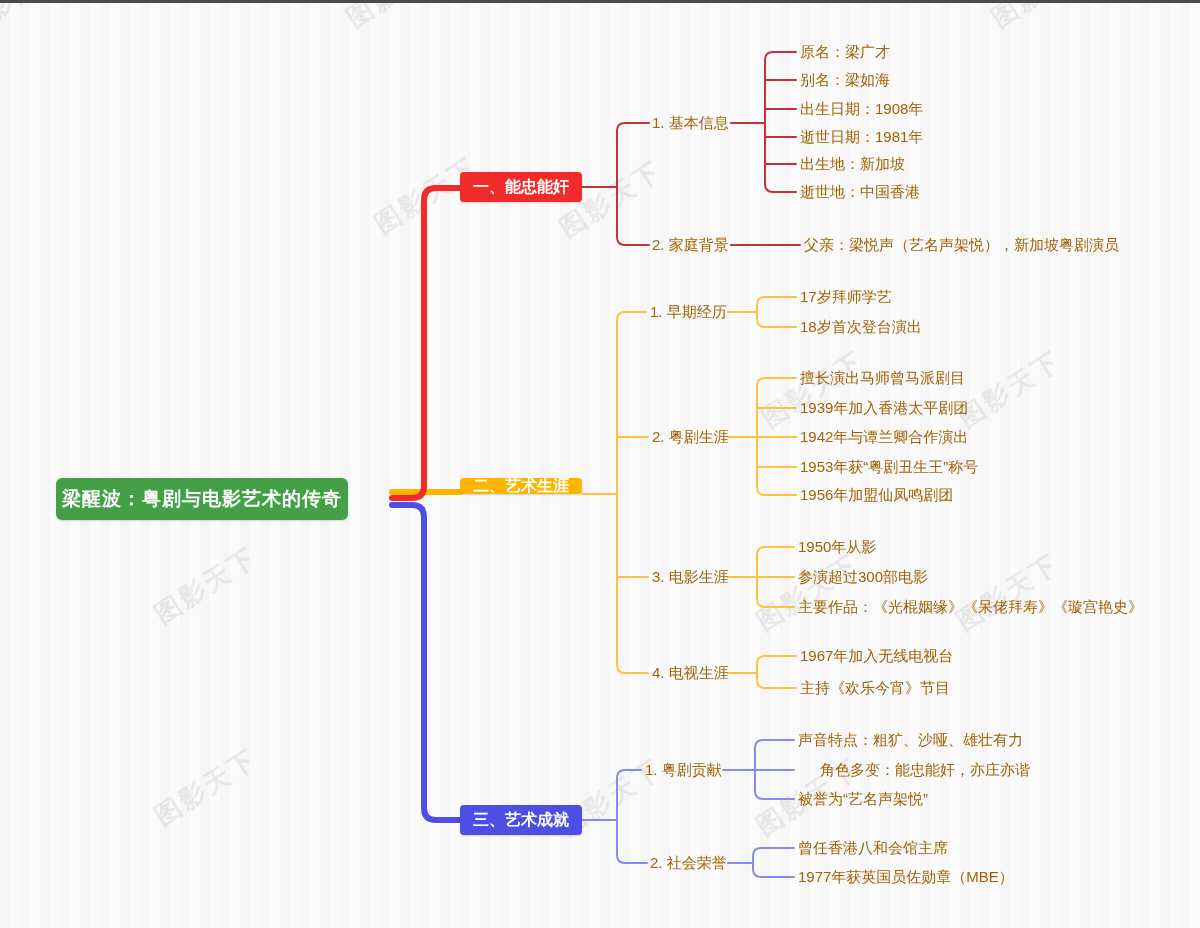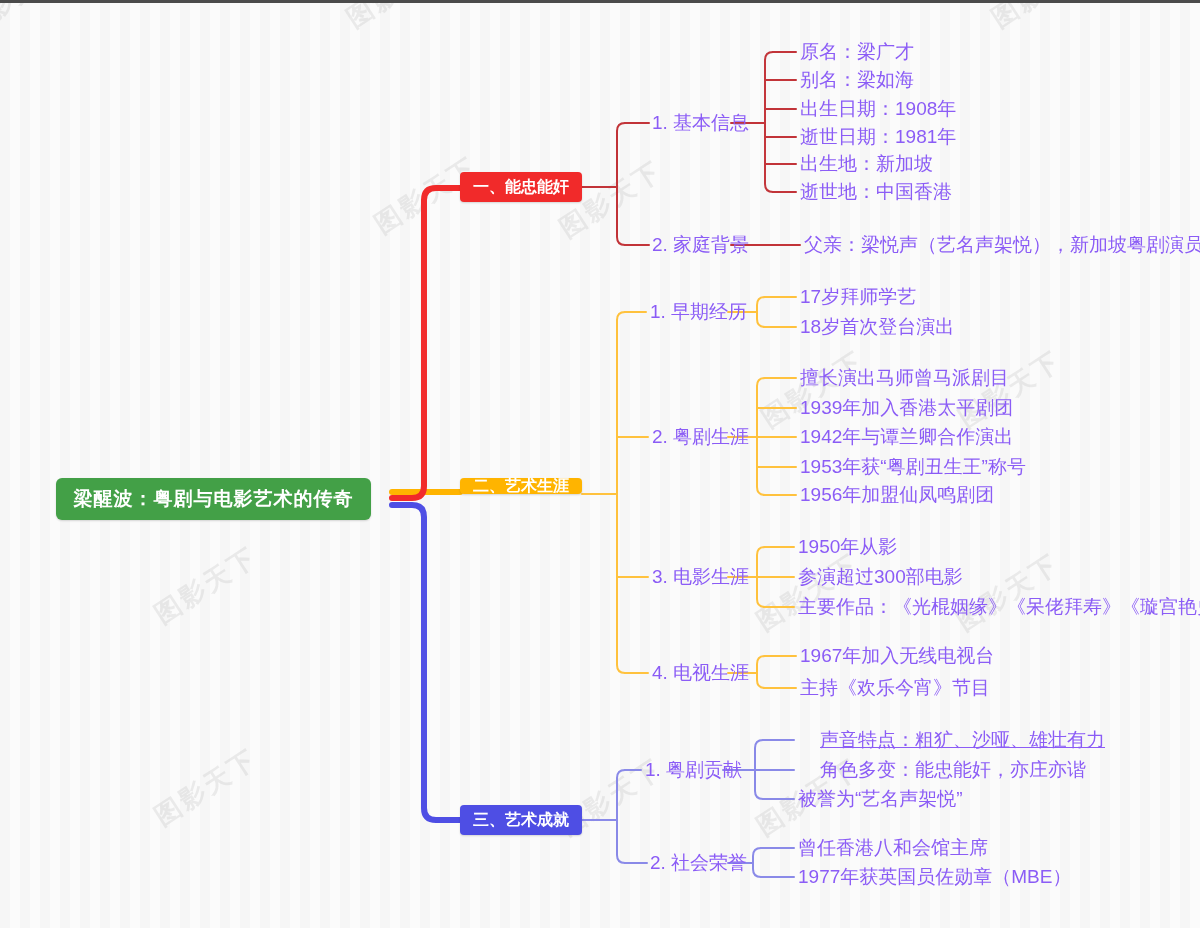--- a/index.html
+++ b/index.html
@@ -13,38 +13,38 @@
   .wm{
     position:absolute;white-space:nowrap;z-index:1;
     font-size:26px;font-weight:700;letter-spacing:3px;
     color:rgba(120,120,120,0.13);
     transform:rotate(-33deg);
     user-select:none;pointer-events:none;
   }
   svg.links{position:absolute;left:0;top:0;z-index:2;}
   .node{position:absolute;z-index:3;white-space:nowrap;}
   .root-node{
-    left:56px;top:478px;width:315px;height:42px;
+    left:56px;top:478px;width:292px;height:42px;
     background:#43A047;border-radius:6px;
     display:flex;align-items:center;justify-content:center;
     color:#fff;font-size:19px;font-weight:700;letter-spacing:1px;
     box-shadow:0 1px 2px rgba(0,0,0,0.15);
   }
   .branch-box{
     width:122px;height:30px;border-radius:4px;
     display:flex;align-items:center;justify-content:center;
     color:#fff;font-size:16px;font-weight:700;
     box-shadow:0 1px 2px rgba(0,0,0,0.15);
   }
   .b1{left:460px;top:172px;background:#F12A2A;}
   .b2{left:460px;top:478px;height:16px;background:#FFB400;}
   .b3{left:460px;top:805px;background:#4E4EE4;}
   .subnode,.leaf{
     position:absolute;z-index:3;transform:translateY(-50%);
-    font-size:19px;color:#8b5cf6;white-space:nowrap;
+    font-size:15px;color:#a16207;white-space:nowrap;
   }
 </style>
 </head>
 <body>
 
 <div class="topbar"></div>
 
 <span class="wm" style="left:-45px;top:-20px;">图影天下</span>
 <span class="wm" style="left:340px;top:-28px;">图影天下</span>
 <span class="wm" style="left:985px;top:-28px;">图影天下</span>
@@ -165,19 +165,19 @@
 <span class="subnode" style="left:652px;top:577px;">3. 电影生涯</span>
 <span class="leaf" style="left:798px;top:547px;">1950年从影</span>
 <span class="leaf" style="left:798px;top:577px;">参演超过300部电影</span>
 <span class="leaf" style="left:798px;top:607px;">主要作品：《光棍姻缘》《呆佬拜寿》《璇宫艳史》</span>
 
 <span class="subnode" style="left:652px;top:673px;">4. 电视生涯</span>
 <span class="leaf" style="left:800px;top:656px;">1967年加入无线电视台</span>
 <span class="leaf" style="left:800px;top:688px;">主持《欢乐今宵》节目</span>
 
 <span class="subnode" style="left:645px;top:770px;">1. 粤剧贡献</span>
-<span class="leaf" style="left:820px;top:740px;text-decoration:underline;">声音特点：粗犷、沙哑、雄壮有力</span>
+<span class="leaf" style="left:798px;top:740px;">声音特点：粗犷、沙哑、雄壮有力</span>
 <span class="leaf" style="left:798px;top:770px;margin-left:22px;">角色多变：能忠能奸，亦庄亦谐</span>
 <span class="leaf" style="left:798px;top:799px;">被誉为“艺名声架悦”</span>
 
 <span class="subnode" style="left:650px;top:863px;">2. 社会荣誉</span>
 <span class="leaf" style="left:798px;top:848px;">曾任香港八和会馆主席</span>
 <span class="leaf" style="left:798px;top:877px;">1977年获英国员佐勋章（MBE）</span>
 
 </body></html>

